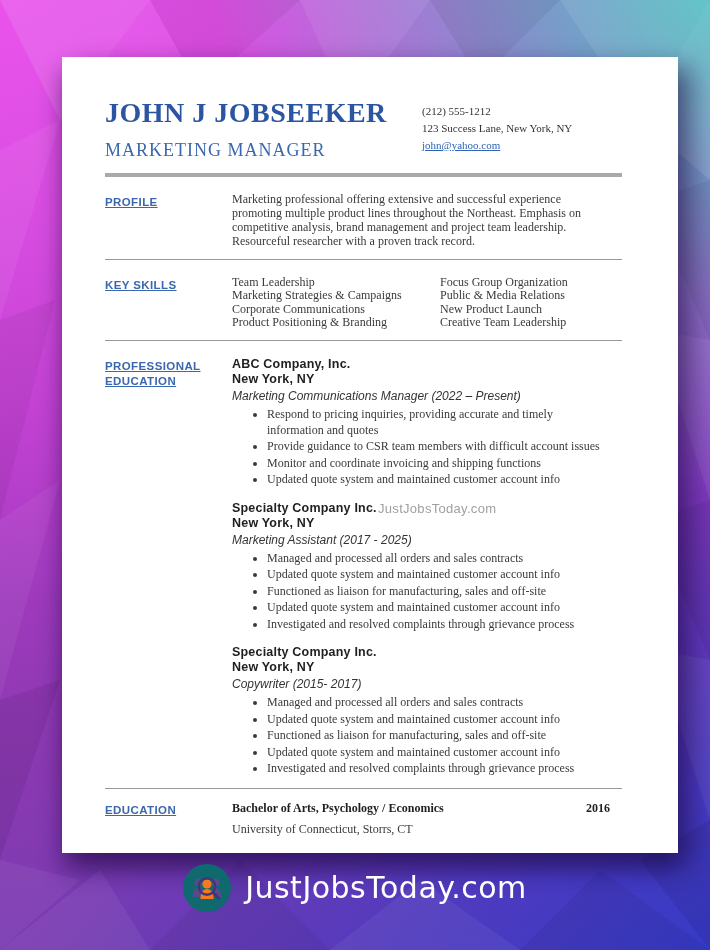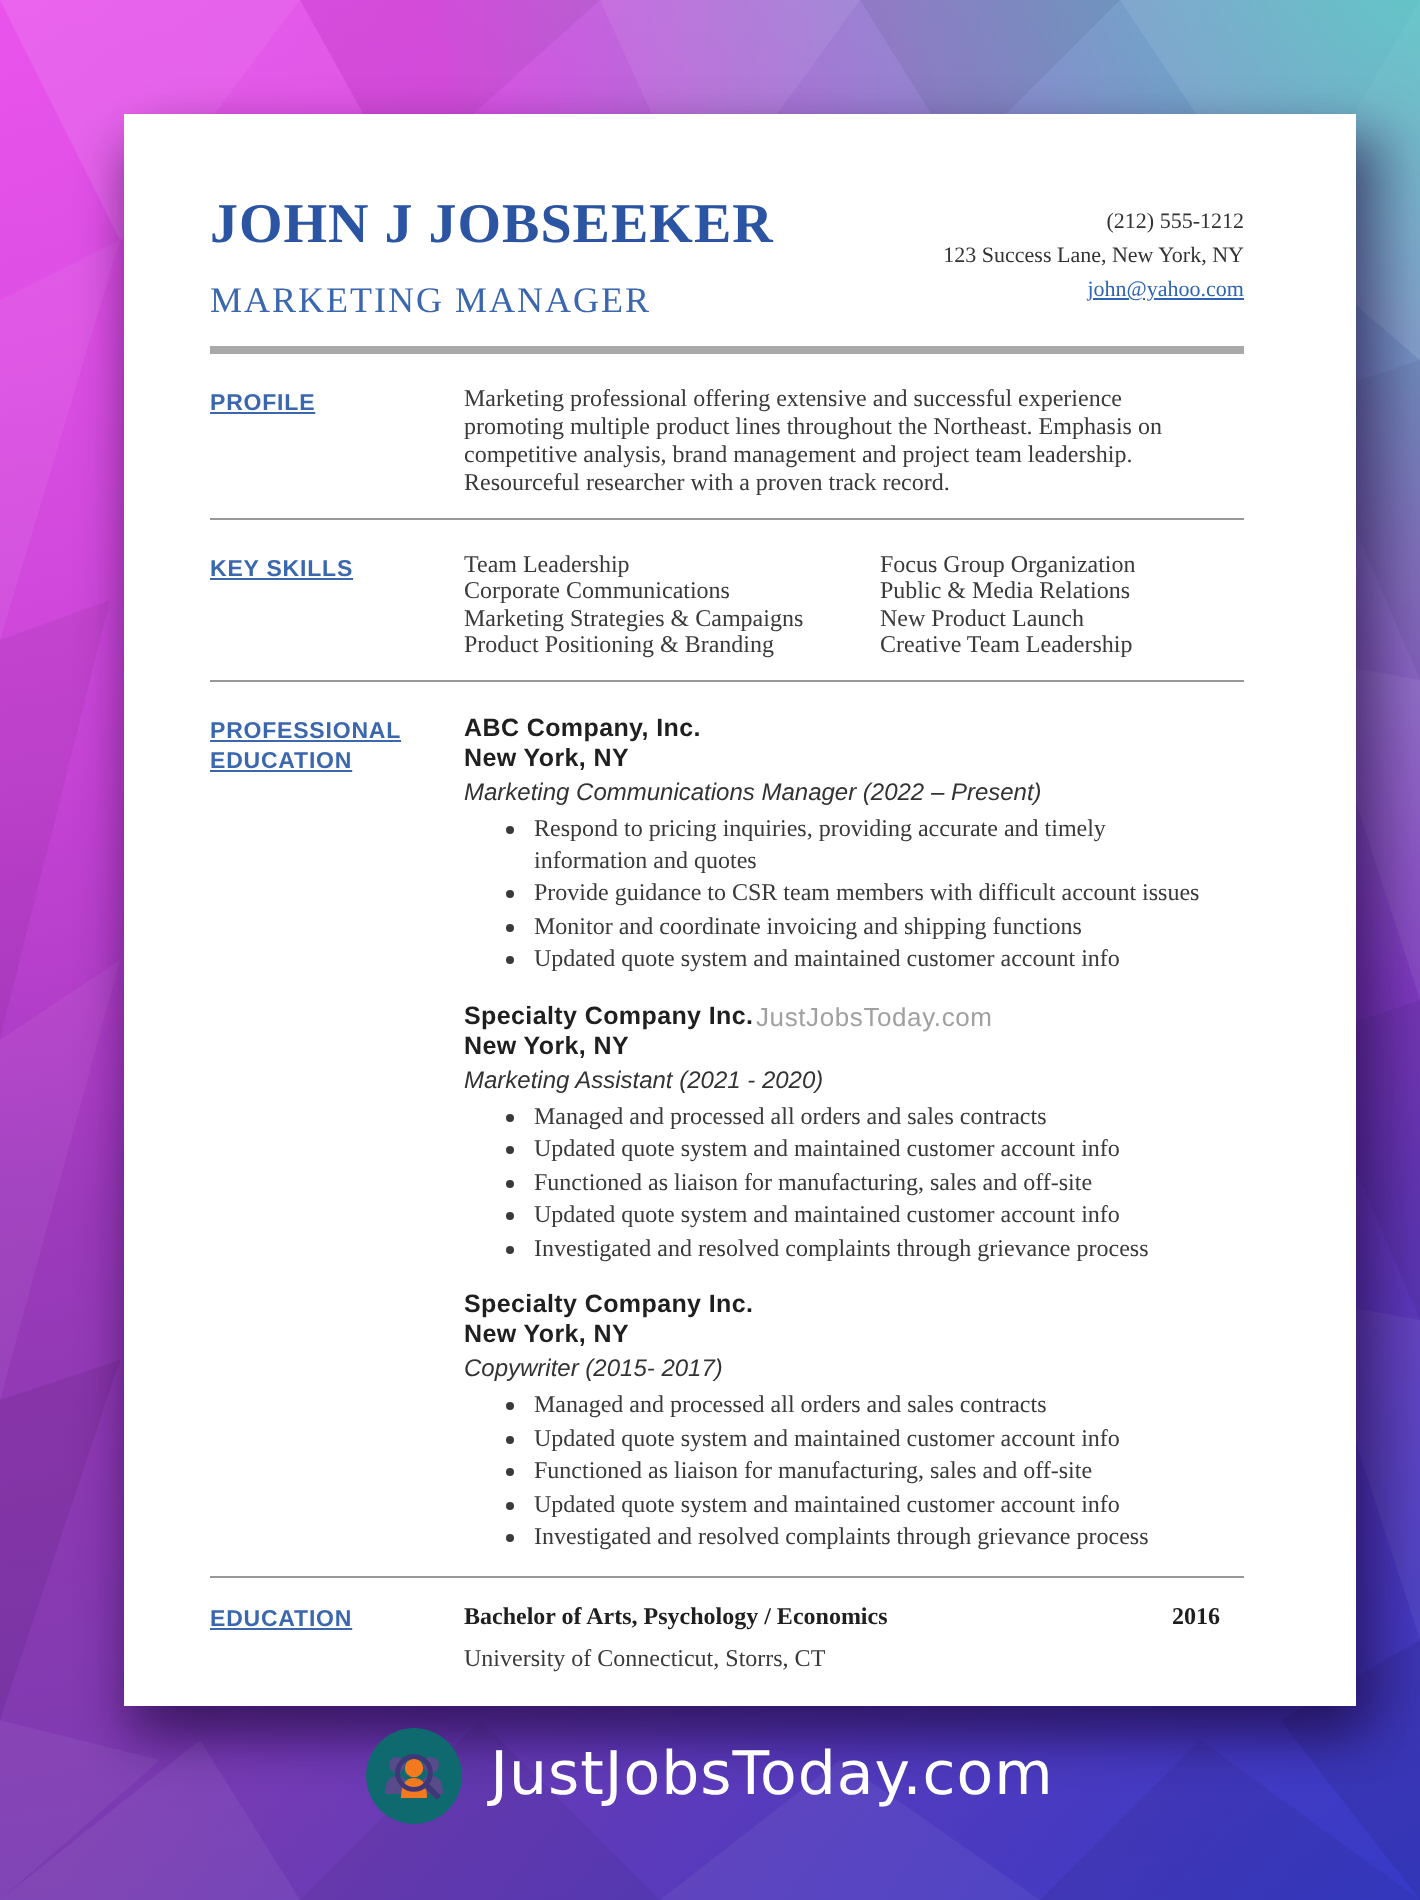--- a/index.html
+++ b/index.html
@@ -19,21 +19,21 @@
     position:absolute; left:62px; top:57px; width:616px; height:796px;
     background:#ffffff; overflow:hidden;
     box-shadow: 0 16px 22px rgba(25,5,55,.45), 16px 10px 24px rgba(25,5,55,.35);
   }
   .page-inner { padding:40px 56px 0 43px; }
 
   .res-header { display:flex; }
   .res-name   { font:bold 28px/32px "Liberation Serif", serif; color:#2b55a2; letter-spacing:.5px; }
   .res-title  { margin-top:10px; font:18px/22px "Liberation Serif", serif; color:#3a67ae; letter-spacing:1px; }
   .contact    { margin-left:auto; width:200px; padding-top:6px;
-                font:11px/17px "Liberation Serif", serif; color:#333;text-align:right; }
+                font:11px/17px "Liberation Serif", serif; color:#333; }
   .contact .email { color:#2e63b5; text-decoration:underline; cursor:pointer; }
 
   .rule { height:4px; background:#a9a9a9; margin-top:12px; }
 
   .section { display:flex; padding:16px 0 10px; border-bottom:1px solid #999; }
   .section.no-border { border-bottom:none; padding-top:12px; }
   .sec-label { width:127px; flex:none; padding-top:2px;
                font:bold 11.5px/15px "Liberation Sans", sans-serif;
                color:#3a67ae; letter-spacing:.4px;text-decoration:underline; }
   .sec-body  { flex:1; padding-right:12px; }
@@ -116,22 +116,22 @@
           <div class="profile-text">Marketing professional offering extensive and successful experience promoting multiple product lines throughout the Northeast. Emphasis on competitive analysis, brand management and project team leadership. Resourceful researcher with a proven track record.</div>
         </div>
       </div>
 
       <div class="section">
         <div class="sec-label">KEY SKILLS</div>
         <div class="sec-body">
           <div class="skills">
             <ul class="skill-col">
               <li>Team Leadership</li>
+              <li>Marketing Strategies &amp; Campaigns</li>
               <li>Corporate Communications</li>
-              <li>Marketing Strategies &amp; Campaigns</li>
               <li>Product Positioning &amp; Branding</li>
             </ul>
             <ul class="skill-col col2">
               <li>Focus Group Organization</li>
               <li>Public &amp; Media Relations</li>
               <li>New Product Launch</li>
               <li>Creative Team Leadership</li>
             </ul>
           </div>
         </div>
@@ -157,21 +157,21 @@
               <li>Updated quote system and maintained customer account info</li>
             </ul>
           </div>
 
           <div class="job">
             <div class="job-head">
               <span>Specialty Company Inc.</span>
               <span class="watermark">JustJobsToday.com</span>
               <span>New York, NY</span>
             </div>
-            <div class="job-role">Marketing Assistant (2021 - 2020)</div>
+            <div class="job-role">Marketing Assistant (2017 - 2025)</div>
             <ul class="bullets">
               <li>Managed and processed all orders and sales contracts</li>
               <li>Updated quote system and maintained customer account info</li>
               <li>Functioned as liaison for manufacturing, sales and off-site</li>
               <li>Updated quote system and maintained customer account info</li>
               <li>Investigated and resolved complaints through grievance process</li>
             </ul>
           </div>
 
           <div class="job">

